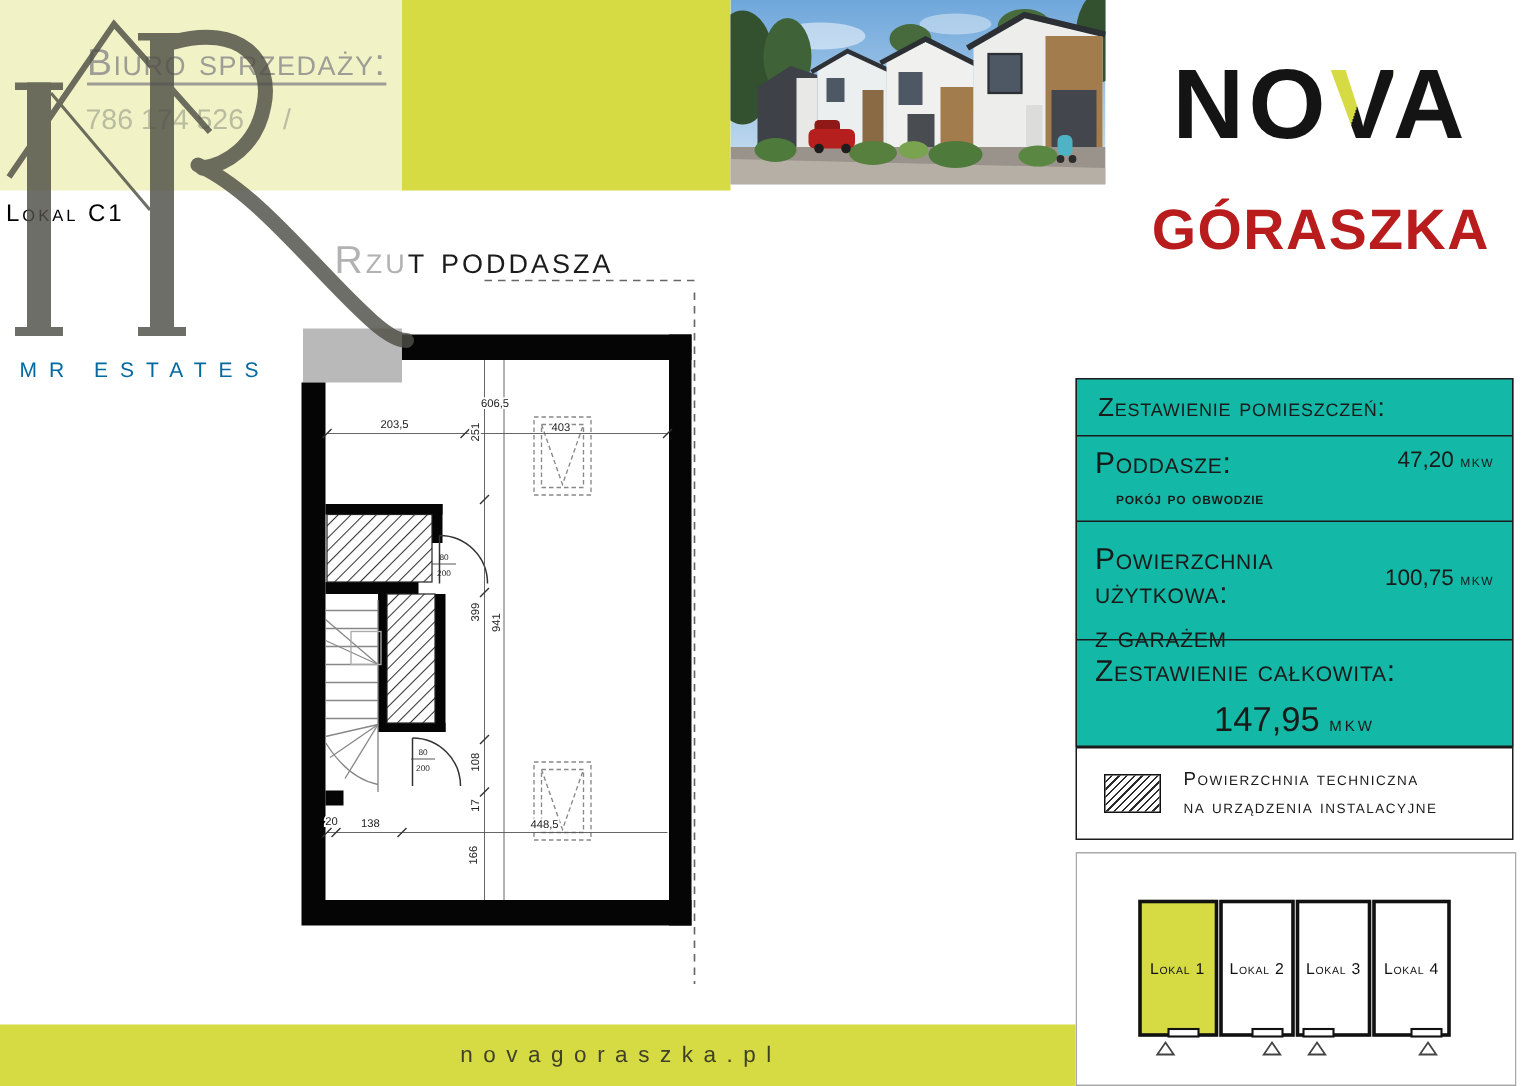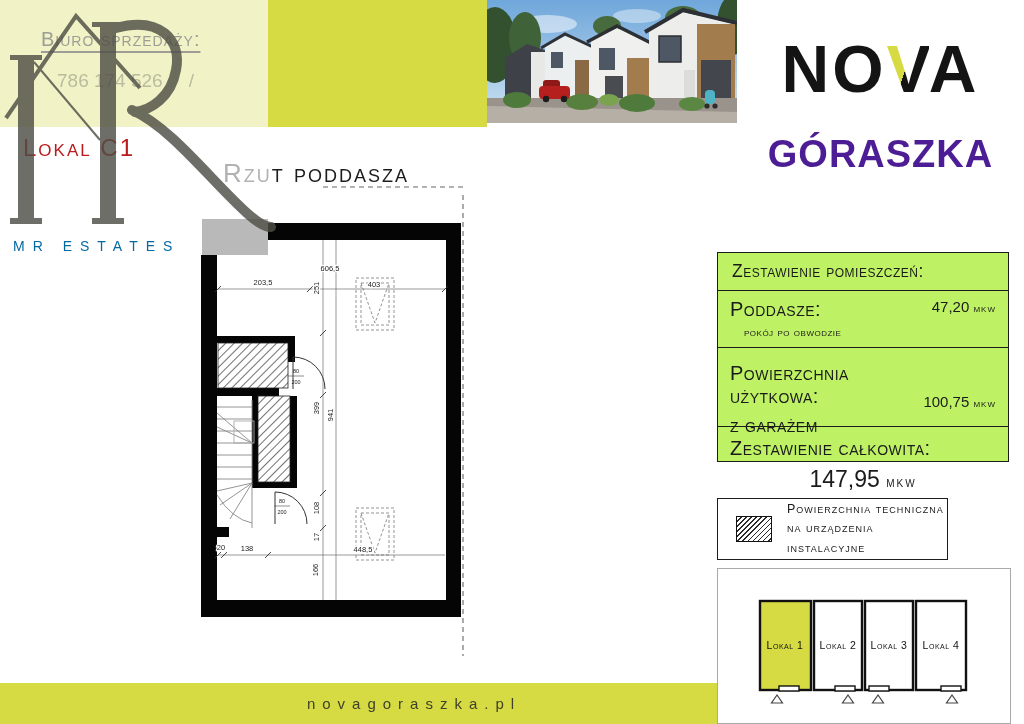--- a/index.html
+++ b/index.html
@@ -10,72 +10,72 @@
   }
   .abs{position:absolute;}
   .sc{font-variant:small-caps;}
 
   
   .block-pale{left:0;top:0;width:268px;height:127px;background:#f1f3c6;z-index:0;}
   .block-bright{left:268px;top:0;width:219px;height:127px;background:#d6db44;z-index:0;}
 
   
   .contact-heading{
-    left:41px;top:28px;z-index:1;
-    font-size:20px;letter-spacing:1px;color:#9d9d95;
+    left:58px;top:28px;z-index:1;
+    font-size:25px;letter-spacing:1px;color:#9d9d95;
     text-decoration:underline;text-underline-offset:5px;text-decoration-thickness:1.5px;text-align:right;
   }
   .contact-line{
     left:57px;top:70px;z-index:1;display:flex;gap:26px;
     font-size:19px;color:#b9bc9e;white-space:nowrap;
   }
   .email-dark{color:#32331b;}
 
   
-  .lokal-label{left:23px;top:134px;z-index:1;font-size:24px;letter-spacing:2px;color:#b91c1c;}
+  .lokal-label{left:4px;top:134px;z-index:1;font-size:16px;letter-spacing:2px;color:#000000;}
   .mr-estates{left:13px;top:238px;z-index:3;font-size:14px;letter-spacing:8px;color:#0369a1;text-align:right;}
 
   
   .page-title{left:223px;top:158px;z-index:3;font-size:26px;letter-spacing:2px;}
   .page-title .t-light{color:#b2b2b2;}
   .page-title .t-dark{color:#1c1c1c;}
 
   
   .mr-monogram{left:0;top:0;z-index:2;opacity:.82;}
   .plan-svg{left:190px;top:183px;z-index:1;}
   .photo{left:487px;top:0;z-index:0;}
 
   
   .brand{left:737px;top:16px;width:287px;height:160px;z-index:1;
     display:flex;flex-direction:column;align-items:center;justify-content:space-between;padding-top:24px;box-sizing:border-box;}
   .brand-top{font-size:66px;font-weight:bold;letter-spacing:3px;line-height:.9;color:#141414;}
   .brand-v{background:linear-gradient(108deg,#d6db44 0 46%,#141414 46% 100%);
     -webkit-background-clip:text;background-clip:text;color:transparent;}
-  .brand-bottom{font-size:38px;font-weight:bold;letter-spacing:1px;color:#4c1d95;margin-top:2px;}
-
-  
-  .summary-box{left:717px;top:252px;width:292px;height:210px;z-index:1;
-    border:1.5px solid #1c1c1c;box-sizing:border-box;background:#bef264;}
+  .brand-bottom{font-size:38px;font-weight:bold;letter-spacing:1px;color:#b91c1c;margin-top:2px;}
+
+  
+  .summary-box{left:717px;top:252px;width:292px;height:246px;z-index:1;
+    border:1.5px solid #1c1c1c;box-sizing:border-box;background:#14b8a6;}
   .sum-header{height:37px;border-bottom:1.5px solid #1c1c1c;display:flex;align-items:center;
     padding-left:14px;font-size:17.5px;letter-spacing:.5px;}
   .sum-row{display:flex;justify-content:space-between;border-bottom:1.5px solid #1c1c1c;box-sizing:border-box;}
   .sum-row.r1{height:57px;padding:7px 12px 0 12px;}
   .sum-row.r2{height:79px;padding:14px 12px 0 12px;justify-content:center;}
   .sum-row.r3{height:auto;border-bottom:none;flex-direction:column;justify-content:flex-start;
     padding:10px 12px 0 12px;}
   .sum-label{font-size:20px;letter-spacing:.5px;}
-  .sum-sub{font-size:12px;letter-spacing:.5px;margin:4px 0 0 14px;}
+  .sum-sub{font-size:12px;letter-spacing:.5px;margin:4px 0 0 14px;font-weight:bold;}
   .sum-val{font-size:15px;white-space:nowrap;}
   .sum-val .unit{font-size:12px;letter-spacing:1px;}
-  .r2 .sum-val{align-self:flex-end;margin-bottom:16px;}
+  .r2 .sum-val{align-self:flex-end;margin-bottom:32px;}
   .r3 .big-val{font-size:23px;text-align:center;margin-top:6px;}
   .r3 .big-val .unit{font-size:14px;letter-spacing:2px;}
 
   
-  .legend-box{left:717px;top:498px;width:231px;height:62px;z-index:1;
+  .legend-box{left:717px;top:498px;width:292px;height:62px;z-index:1;
     border:1.5px solid #1c1c1c;box-sizing:border-box;display:flex;align-items:center;
     padding-left:18px;gap:15px;background:#fff;}
   .legend-swatch{width:38px;height:26px;border:1.5px solid #111;box-sizing:border-box;
     background:repeating-linear-gradient(135deg,#ffffff 0 2.5px,#2b2b2b 2.5px 3.6px);}
   .legend-text{font-size:12.5px;letter-spacing:1px;line-height:1.55;}
 
   
   .minimap{left:717px;top:568px;z-index:2;background:#fff;}
 
   

